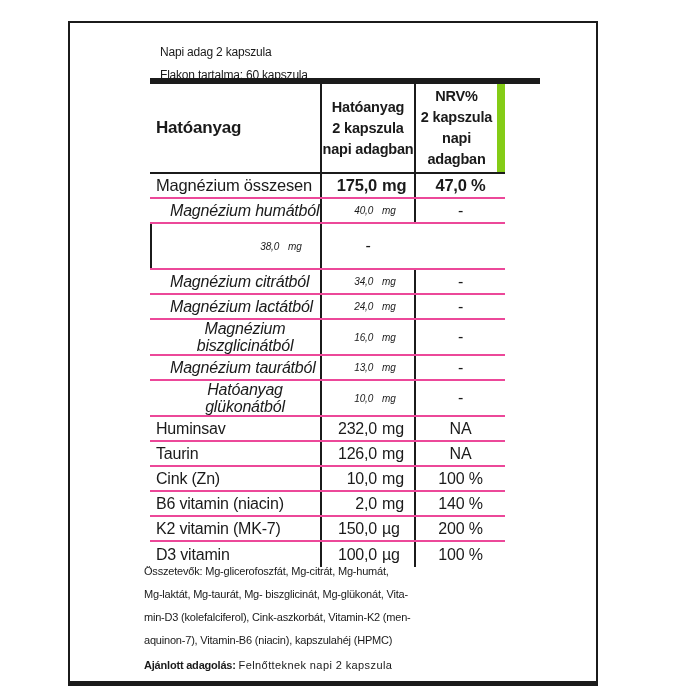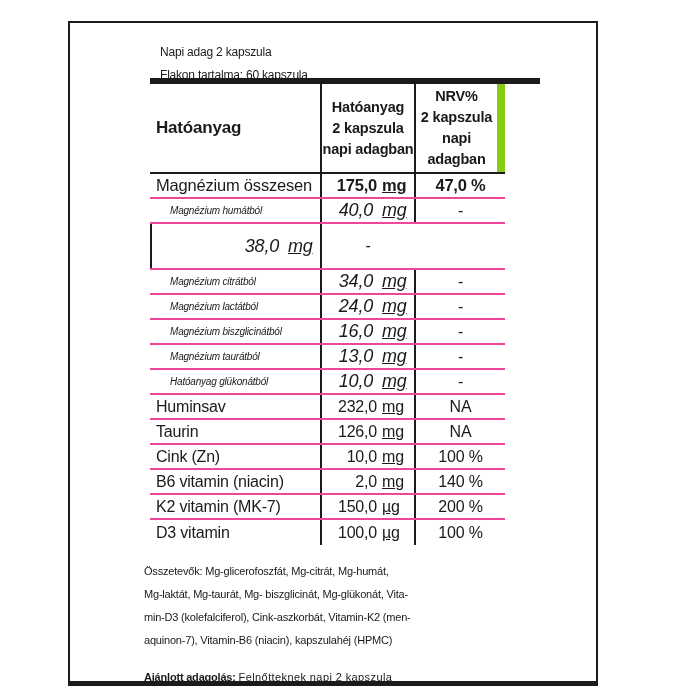--- a/index.html
+++ b/index.html
@@ -27,29 +27,29 @@
   .trow{
     display:grid;grid-template-columns:170px 94px 91px;
     min-height:25px;box-sizing:border-box;border-bottom:2px solid #ec4899;
   }
   .trow:last-child{border-bottom:none;}
   .trow.dbl{min-height:46px;}
   .td{display:flex;align-items:center;box-sizing:border-box;}
   .td.name{padding-left:6px;font-size:16px;flex-direction:column;align-items:flex-start;justify-content:center;line-height:17px;}
   .td.amt{border-left:2px solid #1b1b1b;padding:0 6px 0 2px;font-size:16px;}
   .td.amt .num{flex:1;text-align:right;}
-  .td.amt .unit{width:26px;margin-left:5px;text-align:left;text-decoration:underline;}
+  .td.amt .unit{width:26px;margin-left:5px;text-align:left;}
   .td.nrv{border-left:2px solid #1b1b1b;justify-content:center;font-size:16px;}
   .trow.total .td.amt,.trow.total .td.nrv{font-weight:bold;font-size:16.5px;}
   .trow.total .td.name{font-size:16.5px;}
-  .trow.sub .td.name{padding-left:20px;font-style:italic;font-size:10px;text-align:center;}
-  .trow.sub .td.amt{font-style:italic;font-size:18px;}
+  .trow.sub .td.name{padding-left:20px;font-style:italic;font-size:16px;text-align:center;}
+  .trow.sub .td.amt{font-style:italic;font-size:10px;}
   .trow.sub .td.amt .unit{margin-left:9px;}
   .footer{position:absolute;left:74px;top:537px;font-size:11px;line-height:23px;white-space:nowrap;}
-  .footer .reco{margin-top:14px;}
+  .footer .reco{margin-top:2px;}
   .footer .reco .b{font-weight:bold;}
   .footer .reco .t{letter-spacing:0.4px;}
 </style>
 </head>
 <body>
 
 <div class="frame">
 
   <div class="top-block">
     <div>Napi adag 2 kapszula</div>

